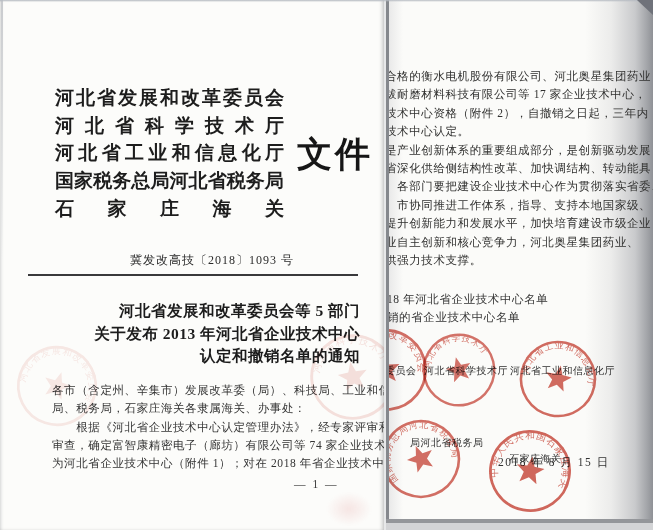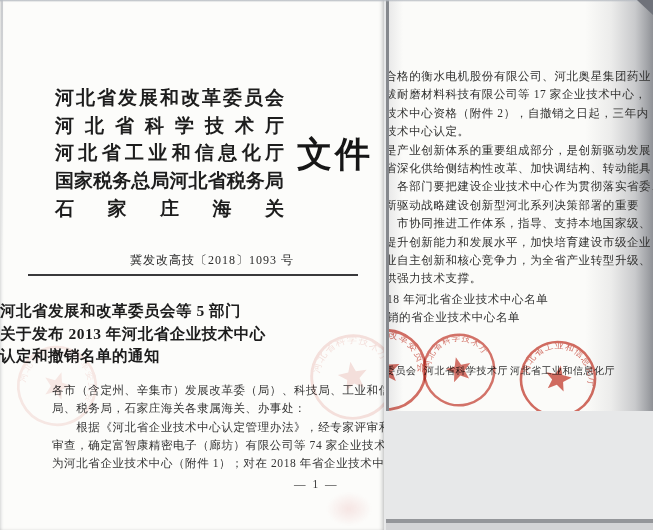--- a/index.html
+++ b/index.html
@@ -25,36 +25,36 @@
   .agency-line span{flex:0 0 auto;}
   .doc-type-label{
     position:absolute;left:297px;top:131px;
     font-size:35px;font-weight:bold;color:#161616;letter-spacing:3px;white-space:nowrap;
   }
   .doc-number{
     position:absolute;left:40px;top:252px;width:344px;text-align:center;
     font-size:12px;color:#2a2a2a;letter-spacing:1px;
   }
   .divider-rule{position:absolute;left:28px;top:274px;width:330px;height:2px;background:#39393b;}
-  .title-block{position:absolute;left:0;top:300px;width:312px;text-align:left;}
+  .title-block{position:absolute;left:0;top:300px;width:312px;text-align:right;padding-left:48px;}
   .title-line{font-size:15.5px;font-weight:bold;color:#1c1c1c;line-height:22.6px;letter-spacing:.5px;}
   .body-block-left{position:absolute;left:52px;top:381px;width:312px;}
   .body-line{font-size:11.5px;color:#333;line-height:18.3px;letter-spacing:.6px;white-space:nowrap;}
   .page-number{
     position:absolute;left:294px;top:478px;font-size:11.5px;color:#3a3a3a;letter-spacing:2px;
   }
   .bleed-smudge{
     position:absolute;left:326px;top:492px;width:46px;height:34px;border-radius:50%;
     background:radial-gradient(ellipse at center, rgba(215,110,110,.16), rgba(215,110,110,0) 70%);
     filter:blur(1px);
   }
 
   
   .right-page{
-    position:absolute;left:386px;top:0;width:264px;height:411px;
+    position:absolute;left:386px;top:0;width:264px;height:519px;
     border-left:3px solid #85888d;
     background:linear-gradient(90deg,#e9e9e9 0px,#fbfbf9 14px,#fbfbf9 196px,#ececeb 222px,#c9cacc 246px,#a3a5a9 258px,#8f9196 264px);
     overflow:hidden;
   }
   .body-block-right{position:absolute;left:-4px;top:67px;width:268px;}
   .body-block-right .body-line{line-height:18.4px;color:#30302f;}
   .attachment-block{position:absolute;left:-2px;top:291px;width:260px;}
   .attachment-line{font-size:11.5px;color:#333;line-height:17.5px;letter-spacing:.6px;white-space:nowrap;}
   .sig{position:absolute;font-size:10px;color:#2e2e2e;letter-spacing:.5px;white-space:nowrap;}
   .date-line{position:absolute;left:109px;top:455px;font-size:11.5px;color:#333;letter-spacing:1.5px;white-space:nowrap;}
@@ -193,24 +193,23 @@
   <div class="right-page">
 
     <div class="body-block-right">
       <div class="body-line">合格的衡水电机股份有限公司、河北奥星集团药业</div>
       <div class="body-line">钹耐磨材料科技有限公司等 17 家企业技术中心，</div>
       <div class="body-line">技术中心资格（附件 2），自撤销之日起，三年内</div>
       <div class="body-line">技术中心认定。</div>
       <div class="body-line">是产业创新体系的重要组成部分，是创新驱动发展</div>
       <div class="body-line">省深化供给侧结构性改革、加快调结构、转动能具</div>
       <div class="body-line">、各部门要把建设企业技术中心作为贯彻落实省委、</div>
-      <div class="body-line">新驱动战略建设创新型河北系列决策部署的重要</div>
       <div class="body-line">、市协同推进工作体系，指导、支持本地国家级、</div>
       <div class="body-line">提升创新能力和发展水平，加快培育建设市级企业</div>
-      <div class="body-line">业自主创新和核心竞争力，为全省产业转型升级、</div>
+      <div class="body-line">业自主创新和核心竞争力，河北奥星集团药业、</div>
       <div class="body-line">供强力技术支撑。</div>
     </div>
 
     <div class="attachment-block">
       <div class="attachment-line">18 年河北省企业技术中心名单</div>
       <div class="attachment-line">销的省企业技术中心名单</div>
     </div>
 
     <span class="sig" style="left:-4px;top:364px;">委员会</span>
     <span class="sig" style="left:35px;top:364px;">河北省科学技术厅</span>

